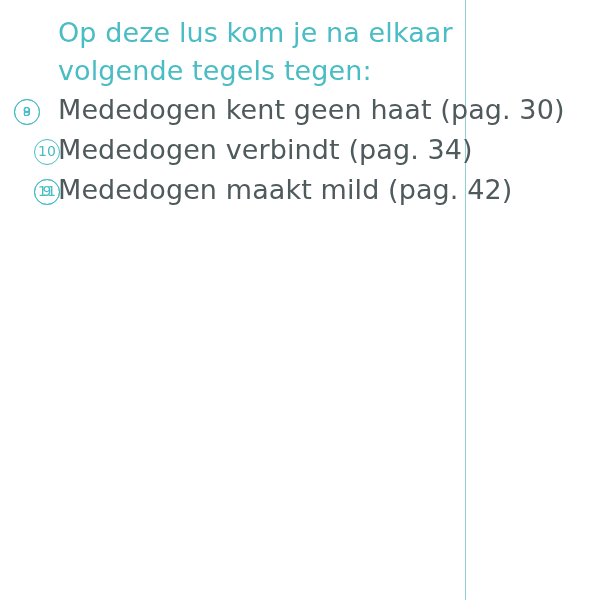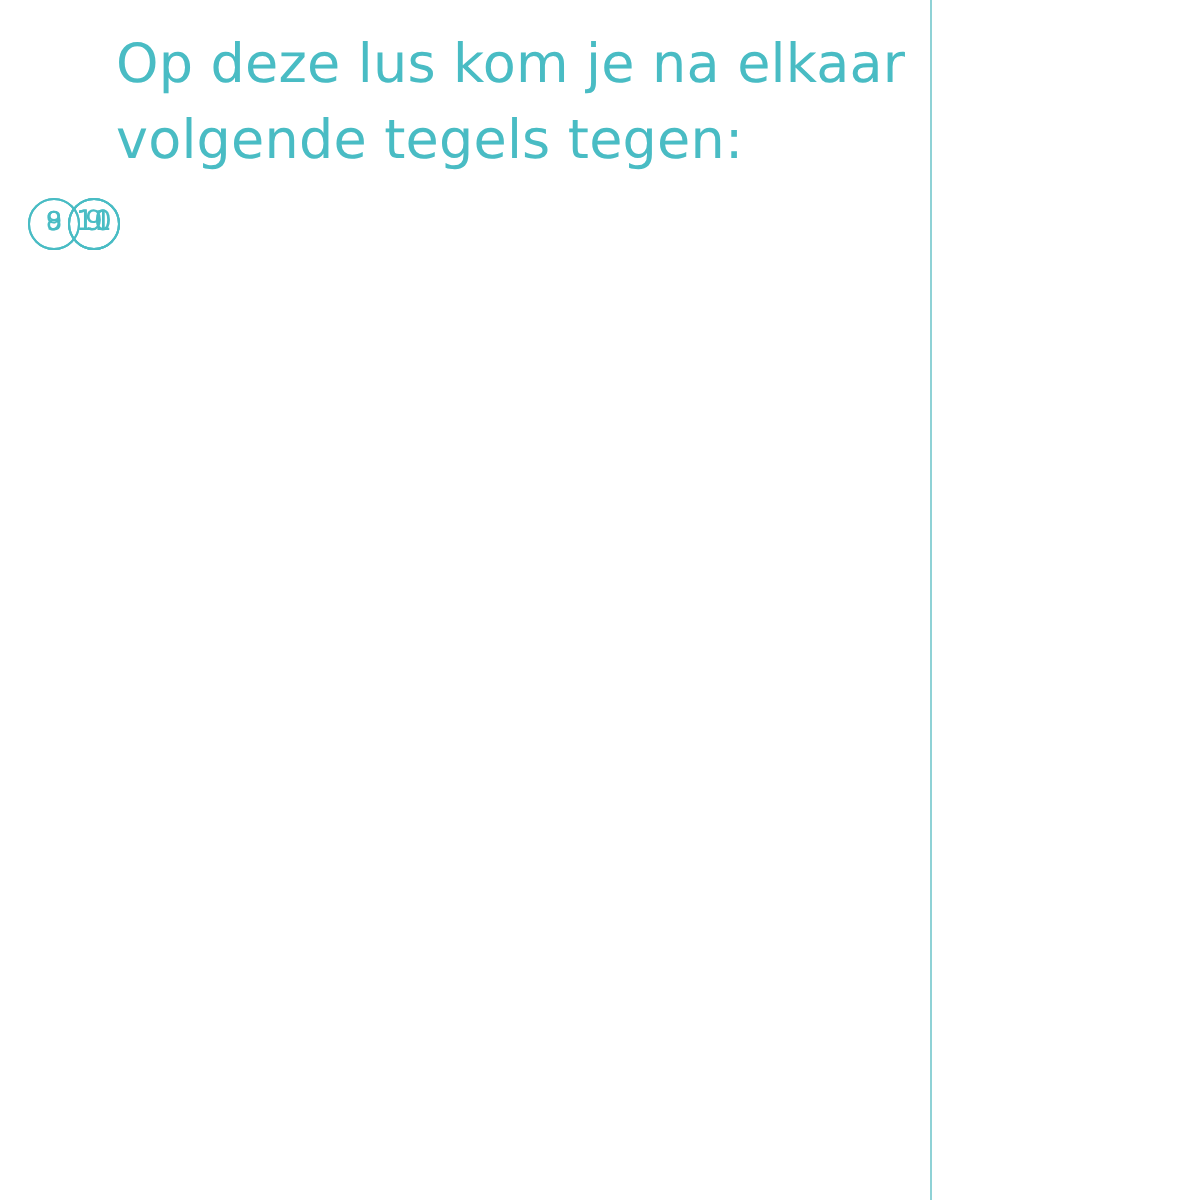--- a/index.html
+++ b/index.html
@@ -94,31 +94,34 @@
     <div class="intro">Op deze lus kom je na elkaar volgende tegels tegen:</div>
 
     <ul class="list">
 
       <li class="item">
         <span class="num">8</span>
       </li>
 
       <li class="item">
         <span class="num">9</span>
+        <span class="item-text">Mededogen kent geen haat (pag. 30)</span>
       </li>
 
       <li class="item">
         <span class="num wide">10</span>
+        <span class="item-text">Mededogen verbindt  (pag. 34)</span>
       </li>
 
       <li class="item">
         <span class="num wide">11</span>
       </li>
 
       <li class="item">
         <span class="num wide">9</span>
+        <span class="item-text">Mededogen maakt mild (pag. 42)</span>
       </li>
 
 
 
     </ul>
   </div>
 </div>
 
 </body></html>

